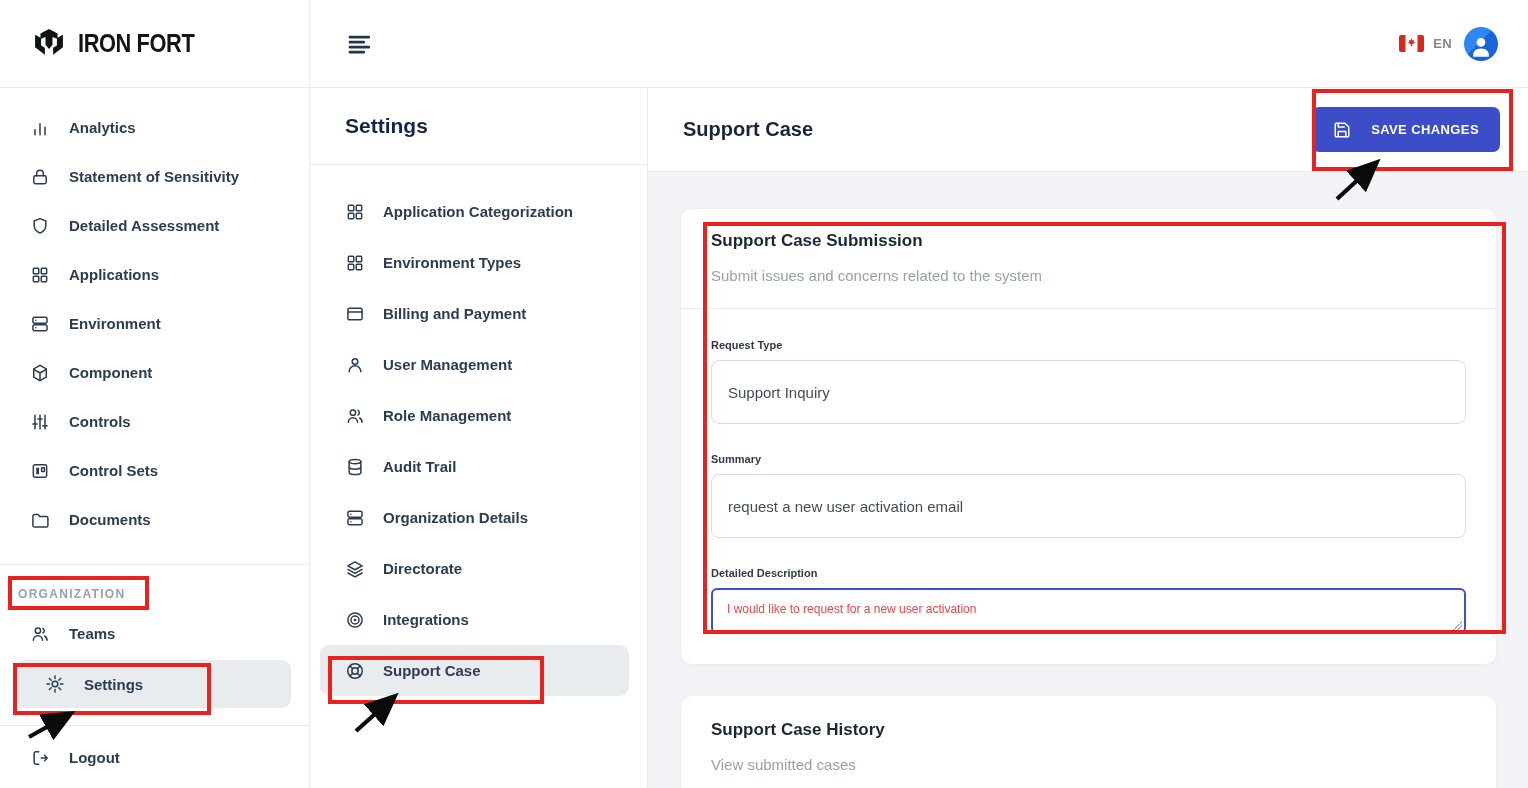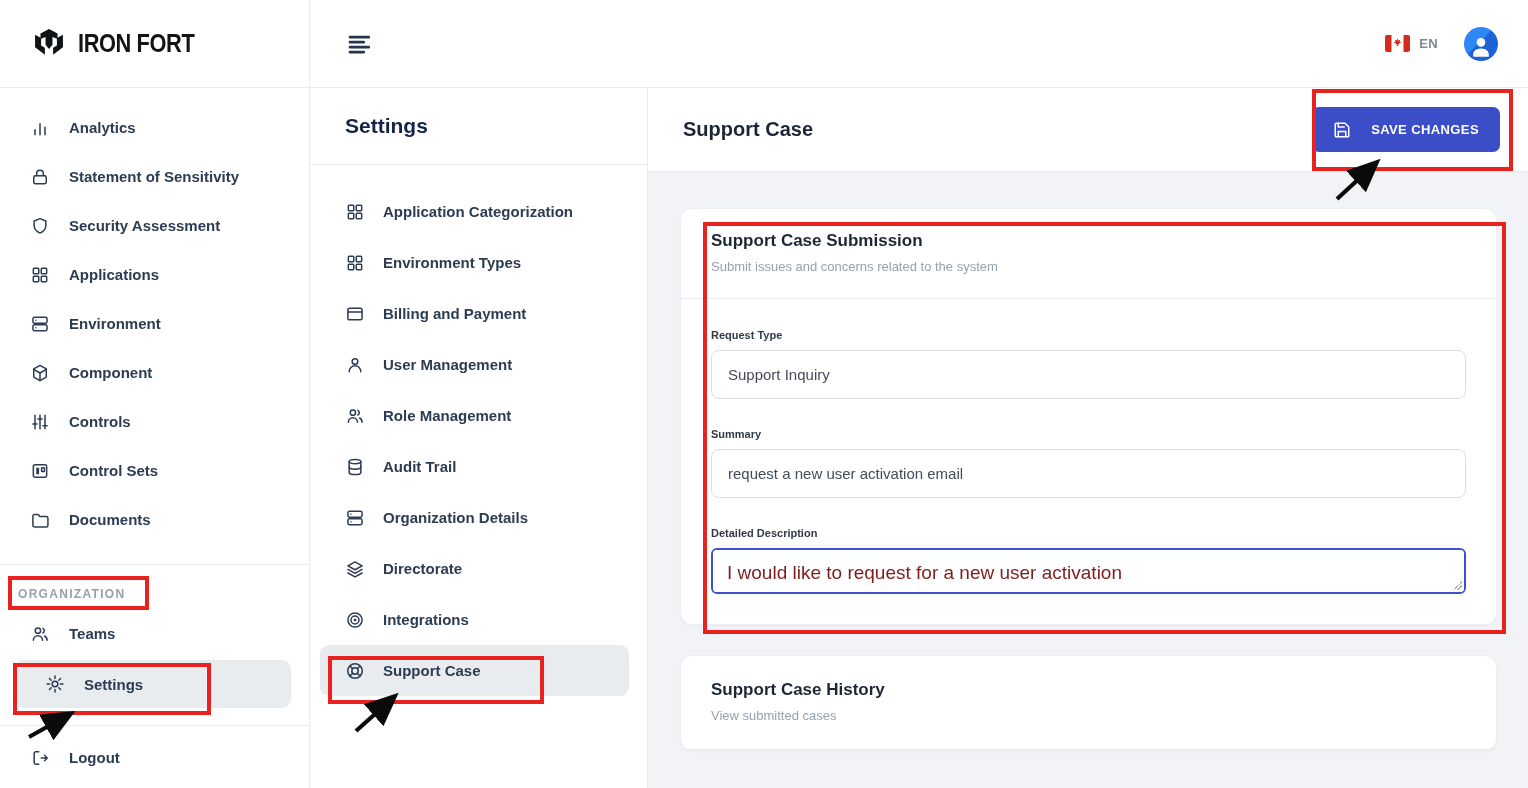--- a/index.html
+++ b/index.html
@@ -10,21 +10,21 @@
 
   
   .brand-cell { grid-column:1; grid-row:1; display:flex; align-items:center; padding-left:30px;
                 border-right:1px solid #e9ebee; border-bottom:1px solid #e9ebee; background:#fff; }
   .brand-logo { width:38px; height:38px; margin-right:10px; }
   .brand-text { font-size:26px; font-weight:800; color:#121417; letter-spacing:-.5px;
                 transform:scaleX(.84); transform-origin:left center; white-space:nowrap; }
   .topbar { grid-column:2 / 4; grid-row:1; display:flex; align-items:center;
             border-bottom:1px solid #e9ebee; background:#fff; padding:0 30px 0 35px; }
   .hamburger { width:30px; height:30px; color:#23364e; cursor:pointer; }
-  .topbar-right { margin-left:auto; display:flex; align-items:center; gap:14px; }
+  .topbar-right { margin-left:auto; display:flex; align-items:center; gap:0; }
   .flag { width:25px; height:17px; border-radius:2px; overflow:hidden; display:block; }
   .lang { font-size:13px; font-weight:700; color:#7e8895; letter-spacing:.3px; }
   .avatar { width:34px; height:34px; border-radius:50%; margin-left:12px;
             background:linear-gradient(135deg,#2f87f5 45%,#1c63d6 46%);
             display:flex; align-items:center; justify-content:center; overflow:hidden; cursor:pointer; }
   .avatar svg { width:26px; height:26px; margin-top:4px; }
 
   
   .sidebar { grid-column:1; grid-row:2; border-right:1px solid #e9ebee; background:#fff; padding-top:15px; }
   .nav-row { display:flex; align-items:center; height:49px; padding-left:30px; gap:19px;
@@ -58,31 +58,31 @@
   .save-btn { display:flex; align-items:center; gap:20px; height:45px; padding:0 21px;
               background:#3b4ec8; color:#fff; border:none; border-radius:7px; cursor:pointer;
               font-family:inherit; font-size:13px; font-weight:800; letter-spacing:.4px; }
   .save-btn svg { width:18px; height:18px; }
   .main-body { flex:1; overflow:hidden; padding:36px 31px 0 32px;border-radius:6px; }
 
   .card { background:#fff; border:1px solid #edeff2; border-radius:12px;
           box-shadow:0 1px 2px rgba(16,24,40,.04); }
   .card-head { padding:22px 30px 24px; }
   .card-title { font-size:17px; font-weight:800; color:#1d2733; }
-  .card-sub { font-size:13px; color:#98a0ab; margin-top:8px; }
+  .card-sub { font-size:15px; color:#98a0ab; margin-top:16px; }
   .card-divider { border-top:1px solid #e9ebee; }
   .card-form { padding:30px; }
   .field { margin-bottom:29px; }
   .field:last-child { margin-bottom:0; }
   .field-label { font-size:11px; font-weight:800; color:#2f3a46; margin-bottom:9px; }
-  .field-input { width:100%; height:49px; border:1px solid #d9dde3; border-radius:8px;
+  .field-input { width:100%; height:64px; border:1px solid #d9dde3; border-radius:8px;
                  padding:0 16px; font-family:inherit; font-size:15px; color:#434c57; background:#fff; outline:none; }
   .ta-wrap { position:relative; }
   .field-textarea { width:100%; height:46px; border:2px solid #3f51c9; border-radius:6px;
-                    padding:12px 14px; font-family:inherit; font-size:19px; color:#7f1d1d;
+                    padding:12px 14px; font-family:inherit; font-size:12px; color:#ef4444;
                     resize:none; outline:none; display:block; }
   .ta-handle { position:absolute; right:4px; bottom:4px; width:9px; height:9px; pointer-events:none;
                background:linear-gradient(135deg,transparent 50%,#aab1ba 50%,#aab1ba 57%,transparent 57%,transparent 72%,#aab1ba 72%,#aab1ba 79%,transparent 79%); }
   .card-history { margin-top:30px; }
   .card-history .card-head { padding:24px 30px 26px; }
 
   
   .anno { position:absolute; border:4px solid #e8231f; pointer-events:none; z-index:20; }
   .arrows { position:absolute; left:0; top:0; width:1528px; height:788px; pointer-events:none; z-index:21; }
 </style>
@@ -143,21 +143,21 @@
             </svg>
           </span>
           <span>Statement of Sensitivity</span>
         </div>
         <div class="nav-row">
           <span class="ic">
             <svg viewBox="0 0 24 24" fill="none" stroke="currentColor" stroke-width="1.8" stroke-linecap="round" stroke-linejoin="round">
               <path d="M12 3.2l7 2.8v5.2c0 4.6-3 7.8-7 9.3-4-1.5-7-4.7-7-9.3V6z"></path>
             </svg>
           </span>
-          <span>Security Assessment</span>
+          <span>Detailed Assessment</span>
         </div>
         <div class="nav-row">
           <span class="ic">
             <svg viewBox="0 0 24 24" fill="none" stroke="currentColor" stroke-width="1.8" stroke-linecap="round" stroke-linejoin="round">
               <rect x="4" y="4" width="6.5" height="6.5" rx="1"></rect>
               <rect x="13.5" y="4" width="6.5" height="6.5" rx="1"></rect>
               <rect x="4" y="13.5" width="6.5" height="6.5" rx="1"></rect>
               <rect x="13.5" y="13.5" width="6.5" height="6.5" rx="1"></rect>
             </svg>
           </span>

